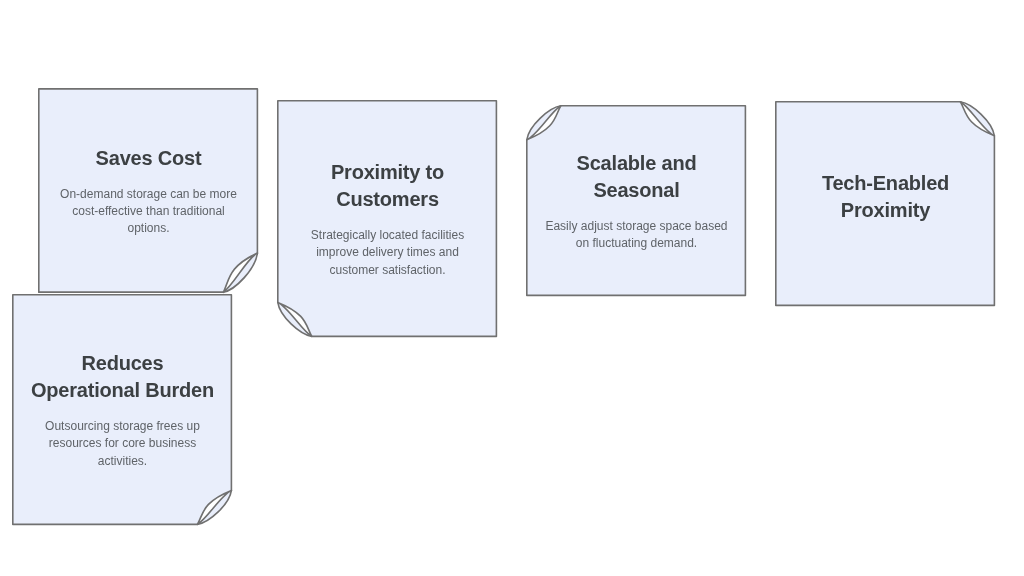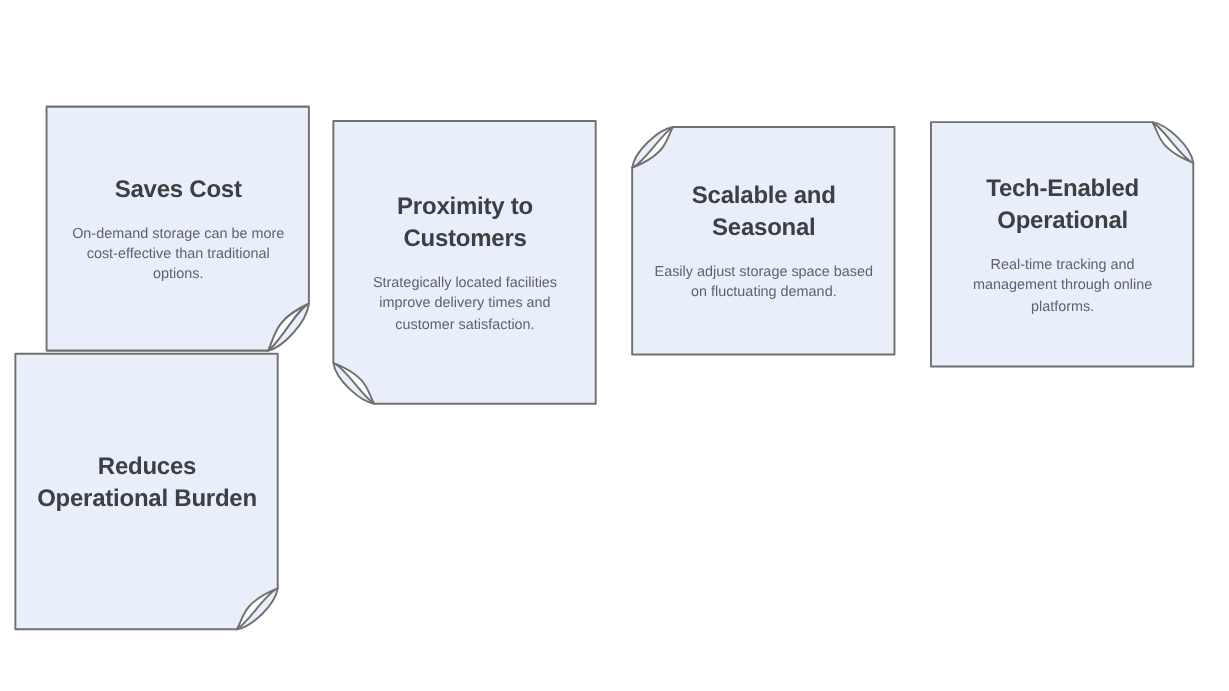--- a/index.html
+++ b/index.html
@@ -106,29 +106,29 @@
     </div>
     <div class="card" style="left: 775px; top: 101px; width: 221px; height: 206px;">
       <svg class="card-shape" viewBox="0 0 221 206" width="221" height="206" xmlns="http://www.w3.org/2000/svg" preserveAspectRatio="none">
             <path d="M0.8,0.8 L185.4,0.8
             C197.4,2.8 217.4,20.799999999999997 219.4,34.8
             L219.4,204.4 L0.8,204.4 Z" fill="#e9eefb" stroke="#707070" stroke-width="1.6" stroke-linejoin="round"></path>
             <path d="M185.4,0.8 C191.4,10.8 189.4,22.799999999999997 219.4,34.8
             C209.4,30.799999999999997 195.4,6.8 185.4,0.8 Z" fill="#ffffff" stroke="#707070" stroke-width="1.6" stroke-linejoin="round"></path>
           </svg>
       <div class="card-content">
-        <div class="card-title">Tech-Enabled Operational</div>
-        <div class="card-body">Real-time tracking and management through online platforms.</div>
+        <div class="card-title">Tech-Enabled Proximity</div>
       </div>
     </div>
     <div class="card" style="left: 12px; top: 294px; width: 221px; height: 232px;">
       <svg class="card-shape" viewBox="0 0 221 232" width="221" height="232" xmlns="http://www.w3.org/2000/svg" preserveAspectRatio="none">
             <path d="M0.8,0.8 L219.4,0.8 L219.4,196.4
             C217.4,210.4 197.4,228.4 185.4,230.4
             L0.8,230.4 Z" fill="#e9eefb" stroke="#707070" stroke-width="1.6" stroke-linejoin="round"></path>
             <path d="M185.4,230.4 C191.4,220.4 189.4,208.4 219.4,196.4
             C209.4,200.4 195.4,224.4 185.4,230.4 Z" fill="#ffffff" stroke="#707070" stroke-width="1.6" stroke-linejoin="round"></path>
           </svg>
       <div class="card-content">
         <div class="card-title">Reduces Operational Burden</div>
+        <div class="card-body">Outsourcing storage frees up resources for core business activities.</div>
       </div>
     </div>
   </div>
 
 </body></html>

